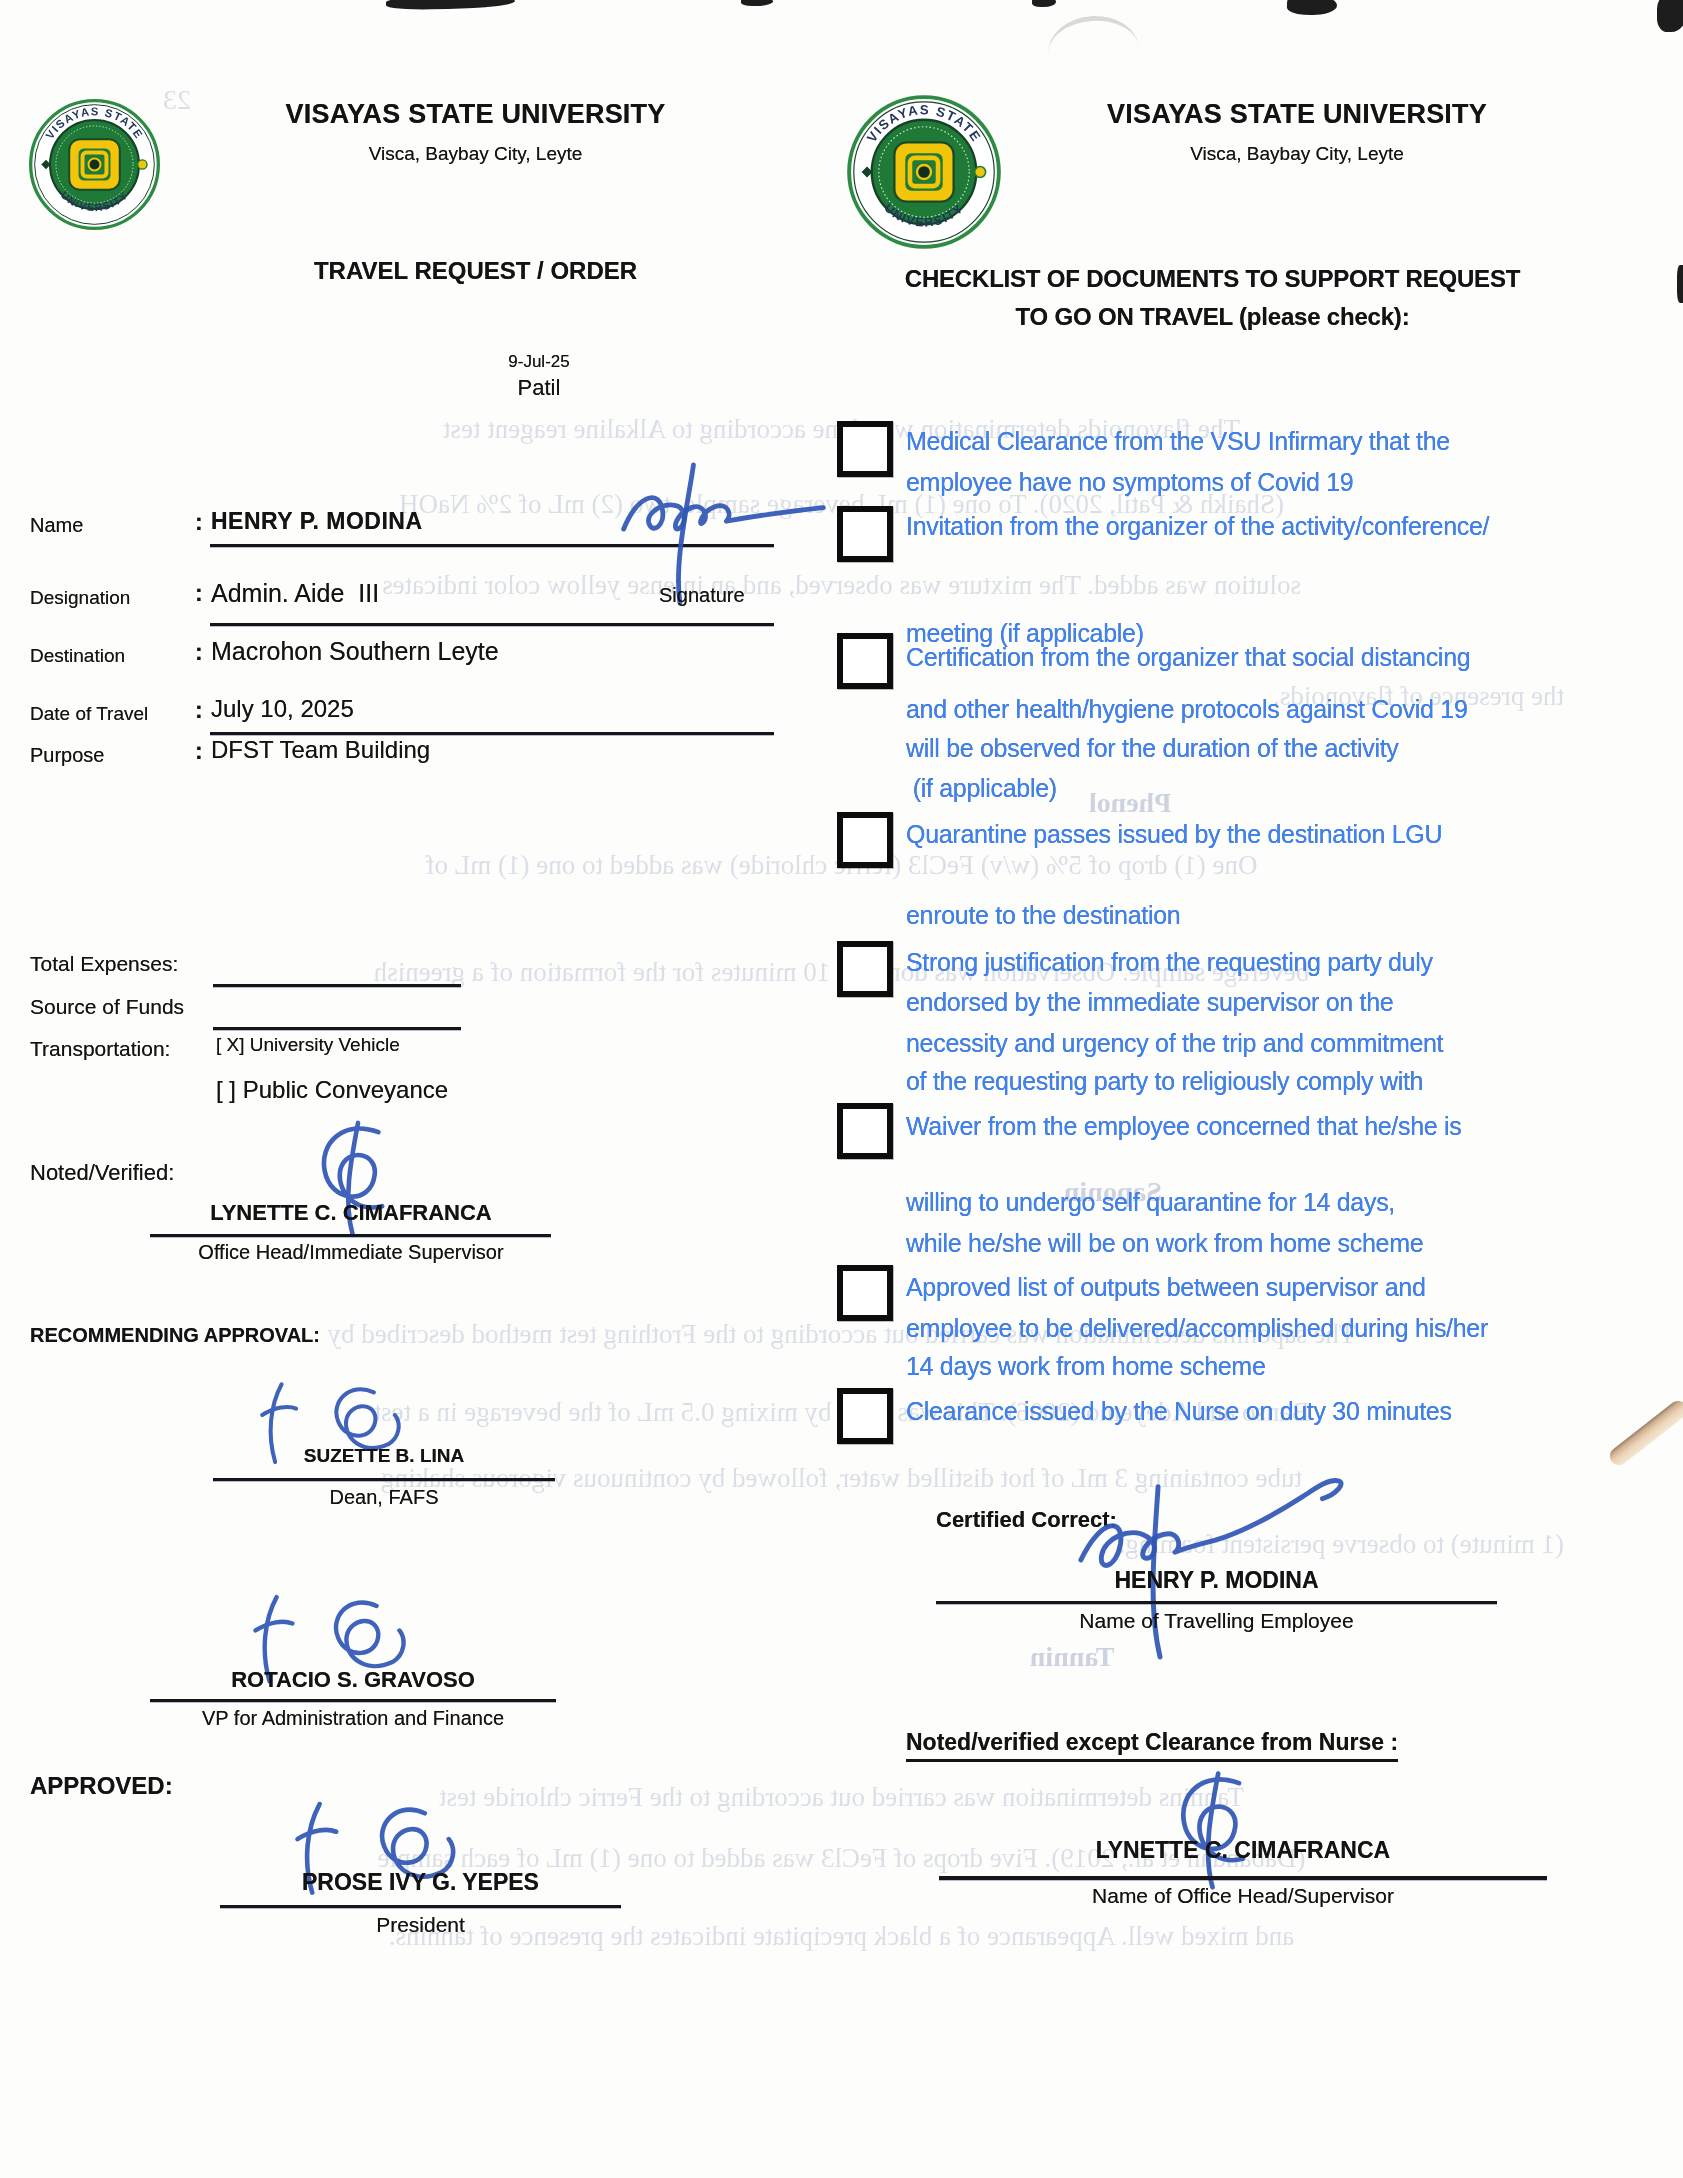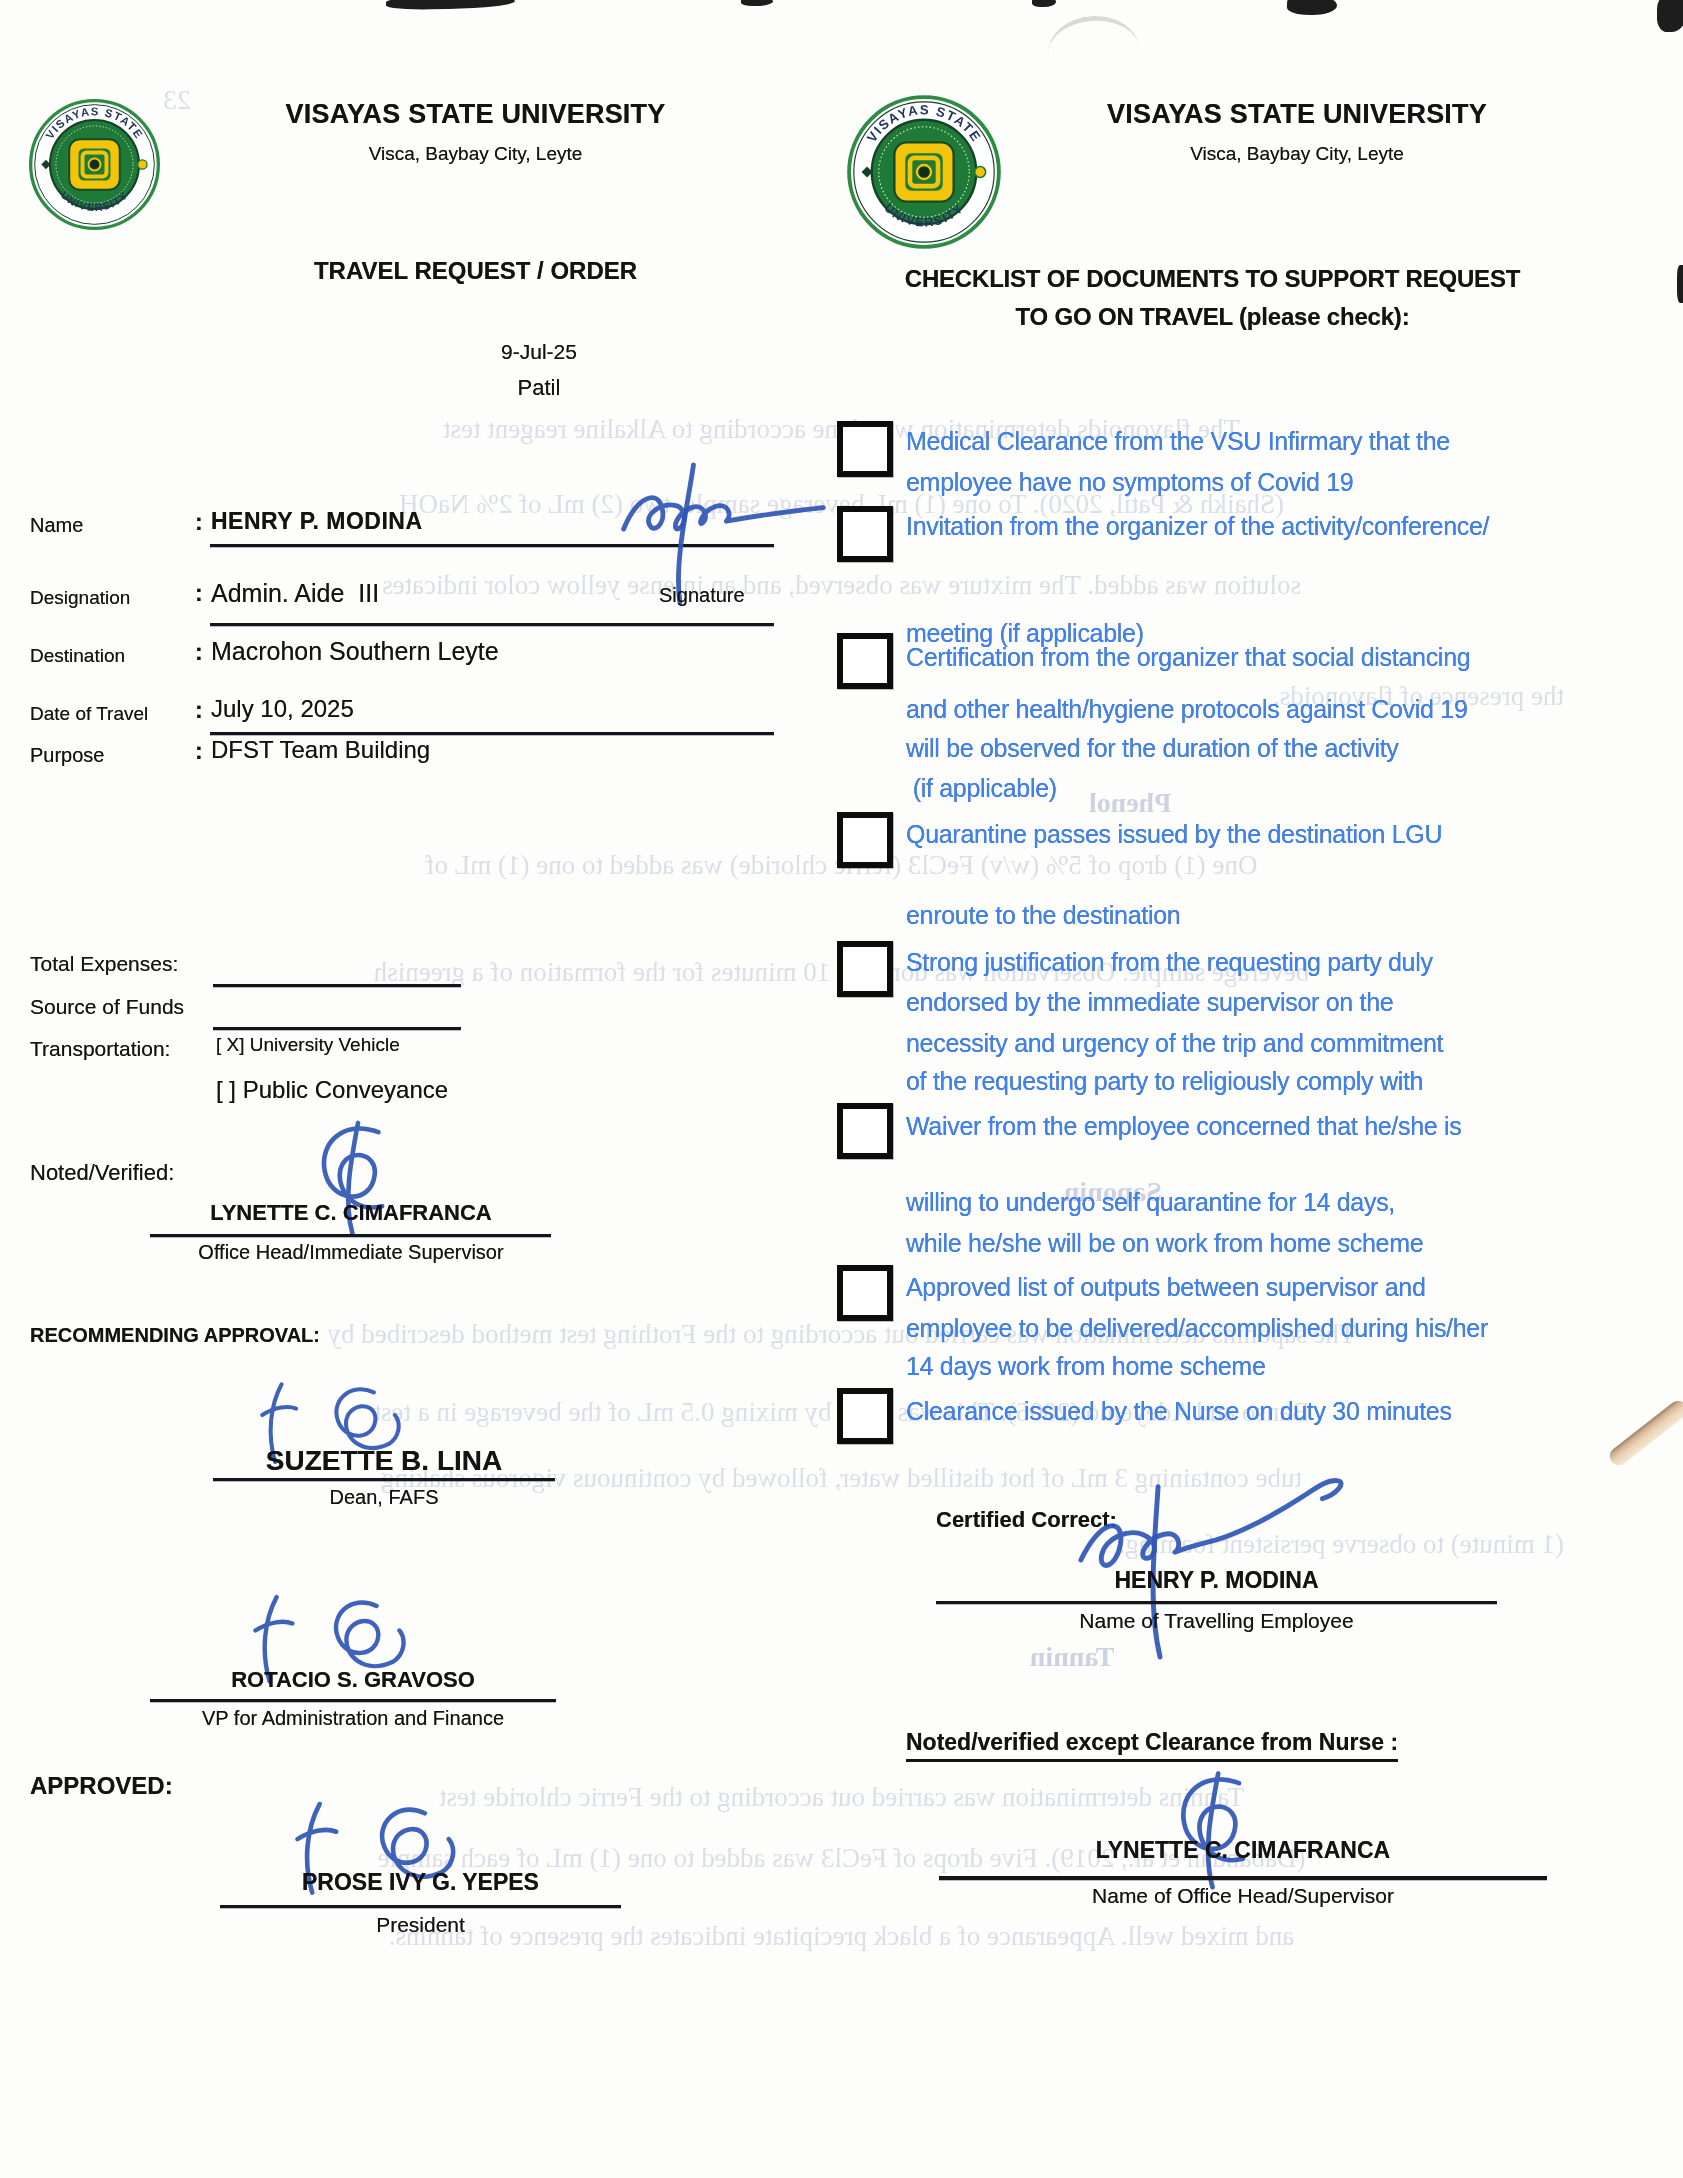--- a/index.html
+++ b/index.html
@@ -101,21 +101,21 @@
     <rect x="62" y="62" width="76" height="76" rx="16" fill="#f2c40a" stroke="#184a28" stroke-width="3"></rect>
     <rect x="76" y="76" width="48" height="48" rx="8" fill="#1e7a36"></rect>
     <rect x="82" y="82" width="36" height="36" rx="6" fill="none" stroke="#f2c40a" stroke-width="6"></rect>
     <circle cx="100" cy="100" r="9" fill="#10301c" stroke="#f2c40a" stroke-width="3"></circle>
   </svg>
 
   <div class="abs org ink center" style="left:233px;top:99px;width:485px;">VISAYAS STATE UNIVERSITY</div>
   <div class="abs addr ink center" style="left:233px;top:143px;width:485px;">Visca, Baybay City, Leyte</div>
   <div class="abs formtitle ink center" style="left:233px;top:257px;width:485px;">TRAVEL REQUEST / ORDER</div>
 
-  <div class="abs ink center" style="left:450px;top:340px;width:178px;font-size:21px;">9-Jul-25</div>
+  <div class="abs ink center" style="left:450px;top:352px;width:178px;font-size:17px;">9-Jul-25</div>
   <div class="abs ink center" style="left:450px;top:375px;width:178px;font-size:22px;">Patil</div>
 
   <div class="abs lbl ink" style="left:30px;top:514px;">Name</div>
   <div class="abs colon ink" style="left:195px;top:509px;">:</div>
   <div class="abs valb ink" style="left:211px;top:508px;">HENRY P. MODINA</div>
   <div class="abs uline" style="left:210px;top:544px;width:564px;"></div>
 
   <svg class="sig" style="left:612px;top:444px;" width="223" height="168" viewBox="0 0 230 170">
     <path d="M12,86 C26,52 48,44 52,66 C55,82 42,92 38,80 C35,70 52,58 66,62 C78,65 76,84 68,86 C62,87 66,70 82,64 C96,59 100,76 93,80 C89,83 92,68 106,63 C120,58 124,72 118,78 C140,74 180,68 218,64"></path>
     <path d="M84,20 C78,62 64,120 70,162"></path>
@@ -154,21 +154,21 @@
     </svg>
   <div class="abs ink center sigline-name" style="left:153px;top:1200px;width:396px;font-size:22px;">LYNETTE C. CIMAFRANCA</div>
   <div class="abs uline" style="left:150px;top:1234px;width:401px;"></div>
   <div class="abs ink center" style="left:153px;top:1241px;width:396px;font-size:20px;">Office Head/Immediate Supervisor</div>
 
   <div class="abs ink" style="left:30px;top:1324px;font-size:20px;font-weight:bold;">RECOMMENDING APPROVAL:</div>
 
   <svg class="sig" style="left:246px;top:1372px;" width="178" height="99" viewBox="0 0 220 120">
       <use href="#sigFL"></use>
     </svg>
-  <div class="abs ink center sigline-name" style="left:213px;top:1445px;width:342px;font-size:28px;">SUZETTE B. LINA</div>
+  <div class="abs ink center sigline-name" style="left:213px;top:1445px;width:342px;font-size:19px;">SUZETTE B. LINA</div>
   <div class="abs uline" style="left:213px;top:1478px;width:342px;"></div>
   <div class="abs ink center" style="left:213px;top:1486px;width:342px;font-size:20px;">Dean, FAFS</div>
 
   <svg class="sig" style="left:238px;top:1584px;" width="193" height="107" viewBox="0 0 220 120">
       <use href="#sigFL"></use>
     </svg>
   <div class="abs ink center sigline-name" style="left:150px;top:1667px;width:406px;font-size:22px;">ROTACIO S. GRAVOSO</div>
   <div class="abs uline" style="left:150px;top:1699px;width:406px;"></div>
   <div class="abs ink center" style="left:150px;top:1707px;width:406px;font-size:20px;">VP for Administration and Finance</div>
 

